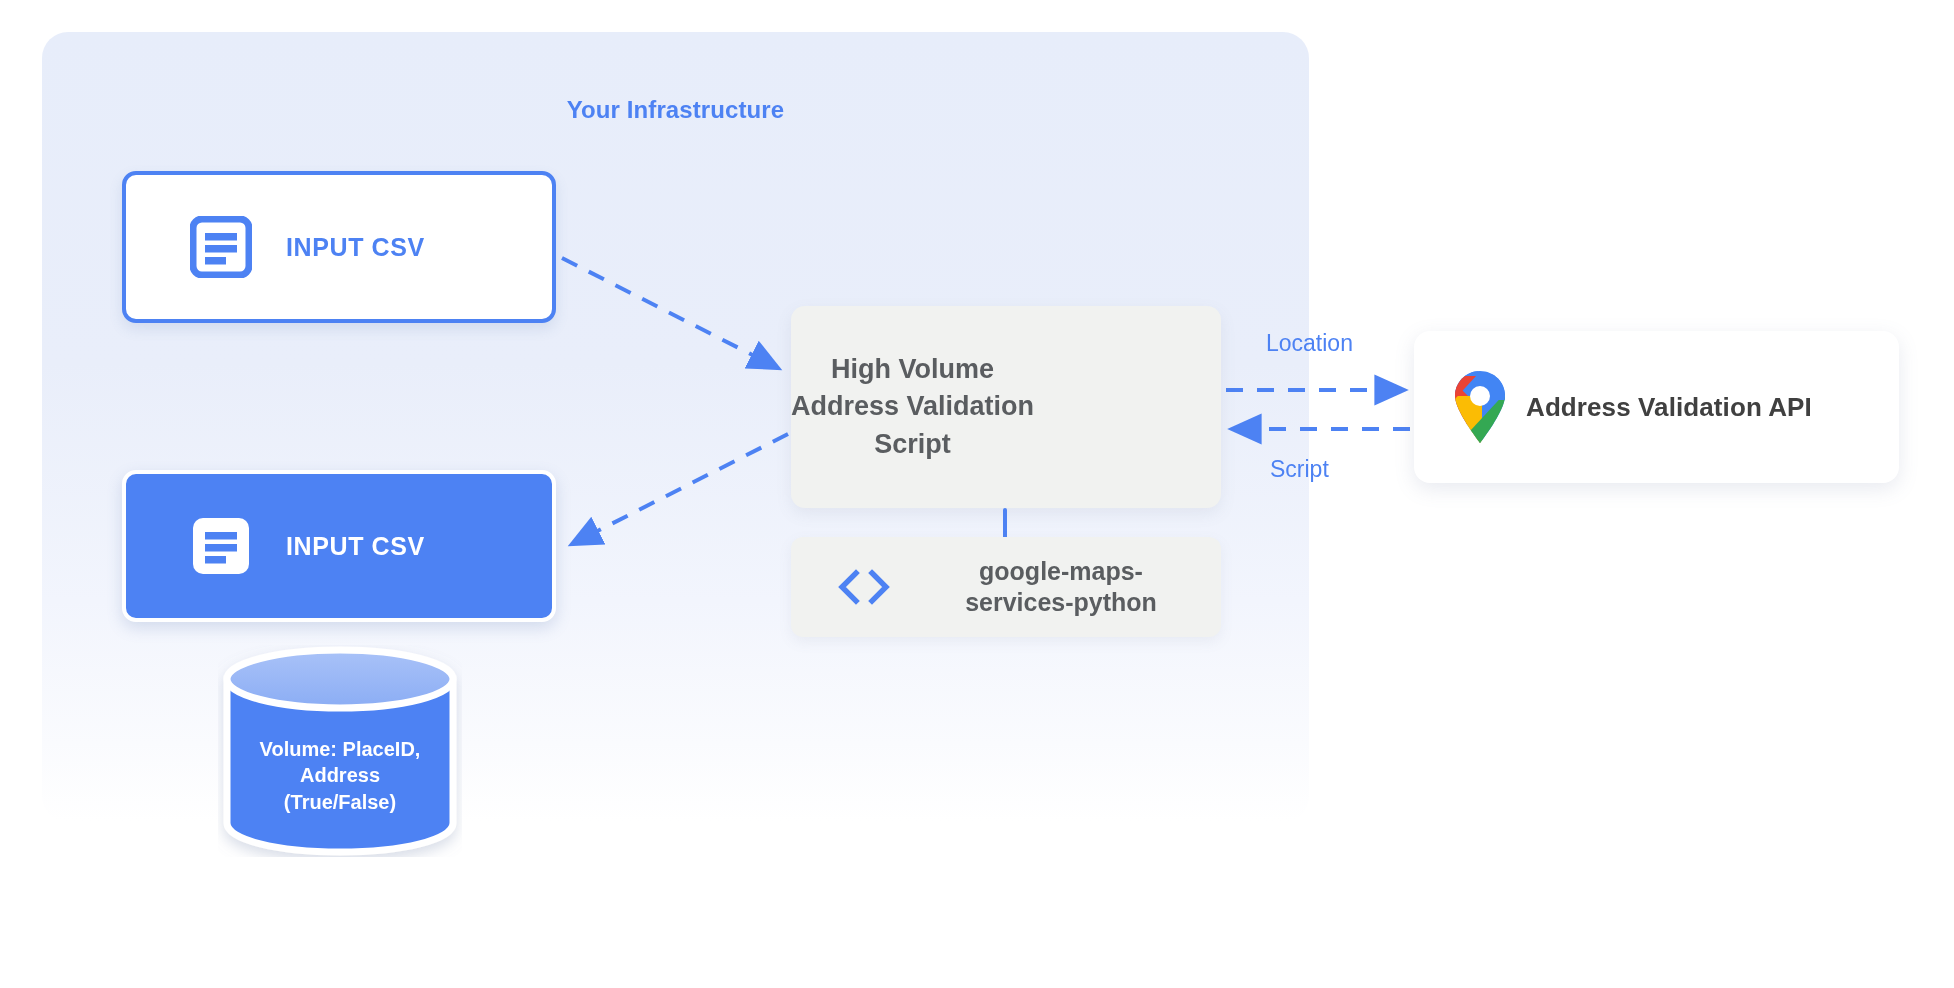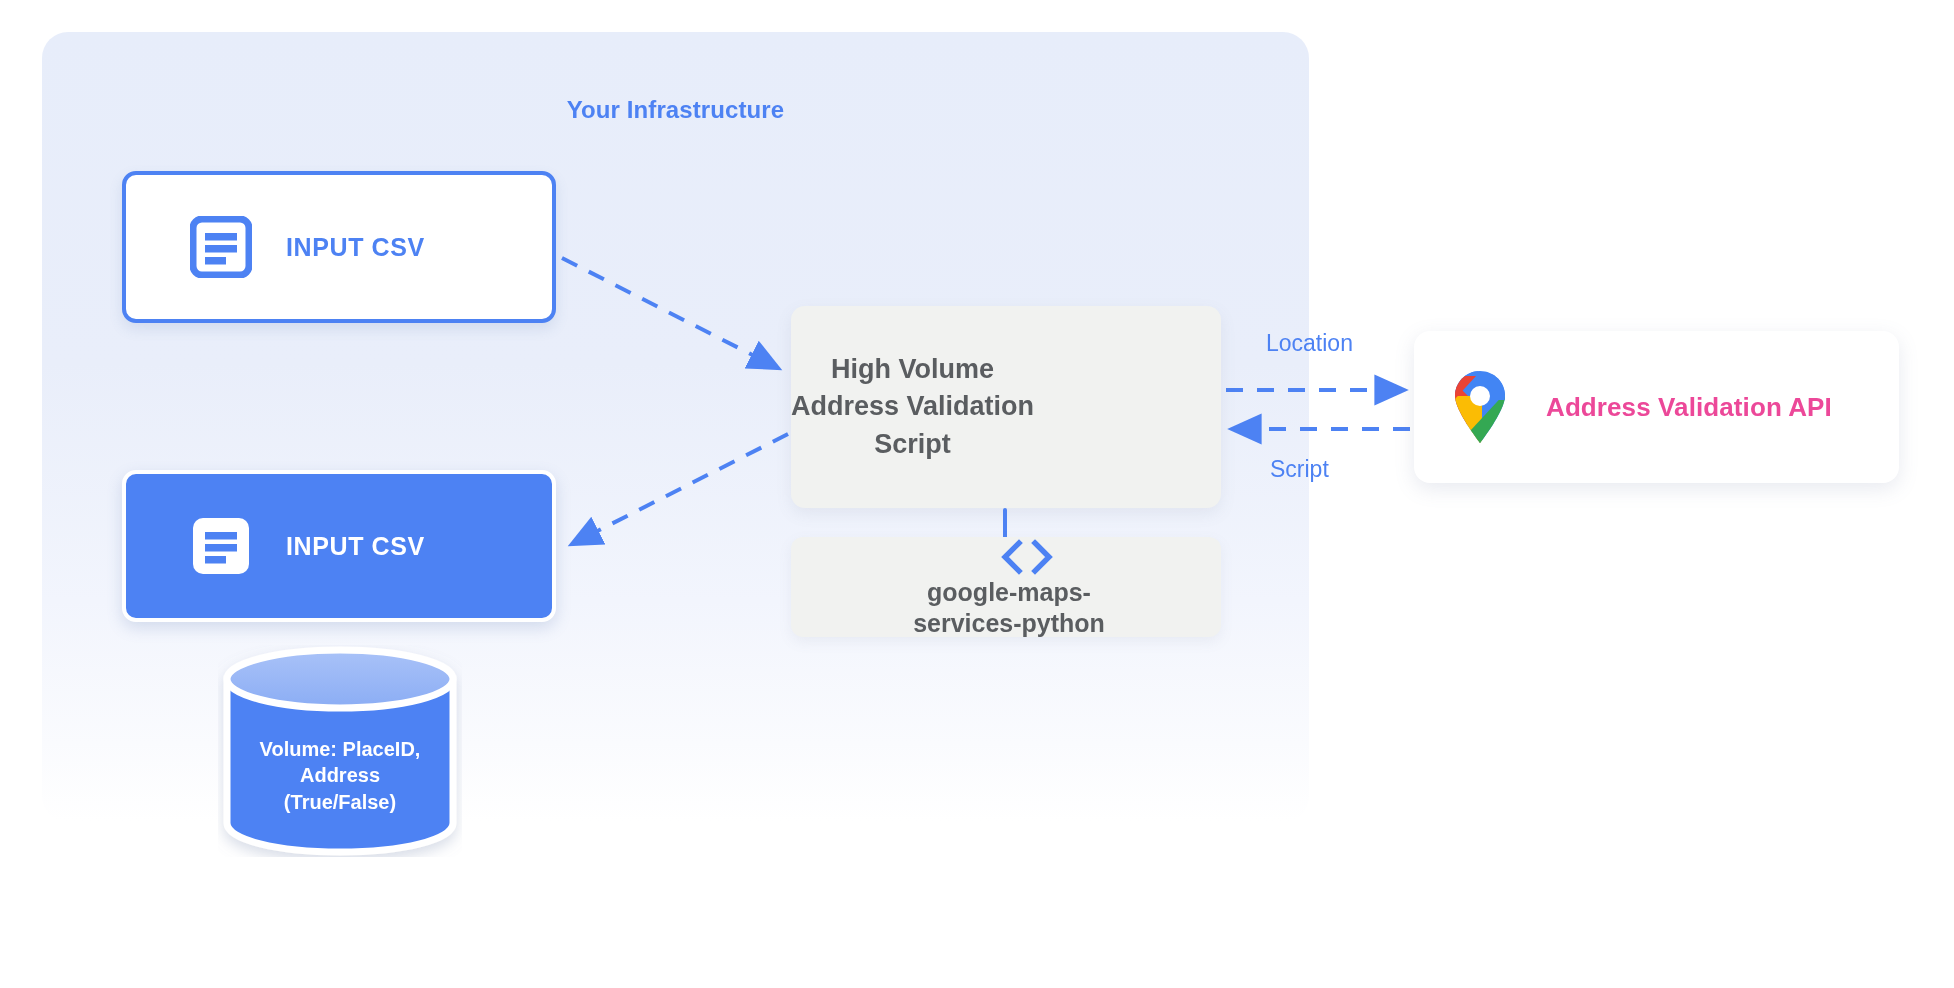--- a/index.html
+++ b/index.html
@@ -123,21 +123,20 @@
   #library-box {
     left: 791px;
     top: 537px;
     width: 430px;
     height: 100px;
     background: #f1f2f0;
     border-radius: 12px;
     display: flex;
     align-items: center;
     box-shadow: 0 5px 14px rgba(110,120,140,.09);
-    flex-direction: column;
   }
   #code-icon {
     margin-left: 42px;
     flex: 0 0 auto;
     width: 62px;
     height: 40px;
   }
   #library-label {
     margin-left: 20px;
     font-size: 25px;
@@ -162,24 +161,24 @@
     align-items: center;
     box-shadow: 0 6px 20px rgba(110,125,160,.16);
   }
   #maps-pin {
     margin-left: 38px;
     flex: 0 0 auto;
     width: 56px;
     height: 74px;
   }
   #api-label {
-    margin-left: 38px;
+    margin-left: 18px;
     font-size: 26px;
     font-weight: bold;
-    color: #ec4899;
+    color: #404040;
     letter-spacing: .1px;
   }
 
   
   #database {
     left: 218px;
     top: 645px;
     width: 244px;
     height: 212px;
   }

